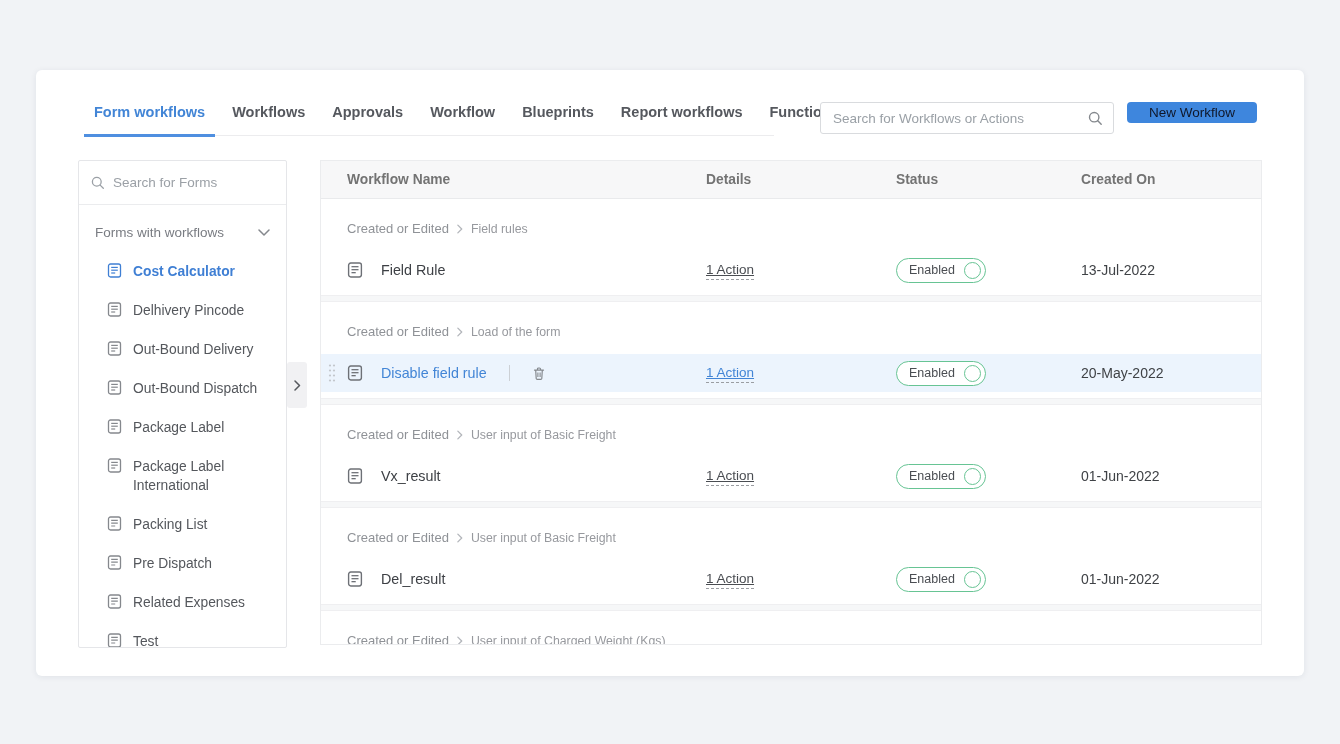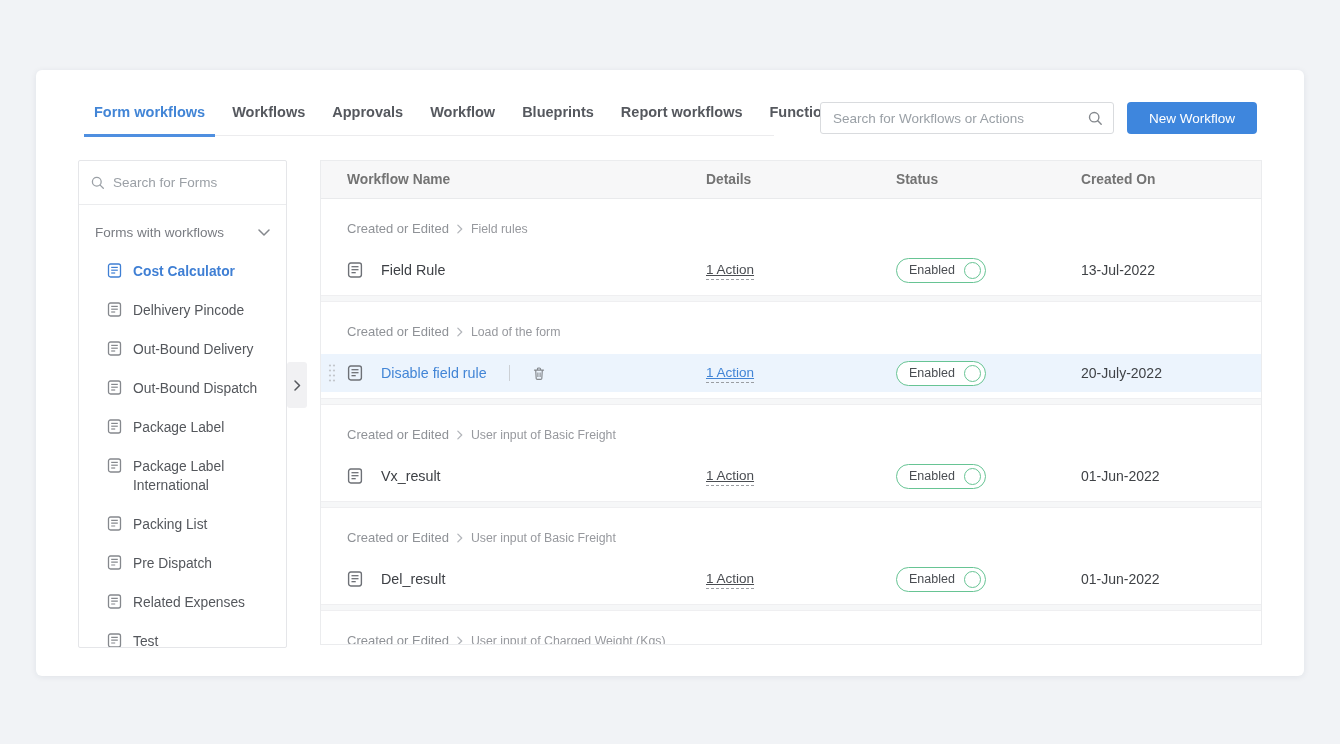--- a/index.html
+++ b/index.html
@@ -15,22 +15,22 @@
   .tab.active { color:#4285d6; border-bottom:3px solid #4f8fe0; margin-bottom:-2px; }
 
   
   .wf-search { position:absolute; left:784px; top:32px; width:294px; height:32px;
                border:1px solid #d9dbde; border-radius:3px; background:#fff; display:flex; align-items:center; }
   .wf-search input { flex:1; border:none; outline:none; padding:0 6px 0 12px; font-size:13.5px;
                      color:#43464b; font-family:"Liberation Sans",sans-serif; background:transparent; }
   .wf-search input::placeholder { color:#9aa0a6; }
   .wf-search .mag { margin-right:10px; display:flex; }
 
-  .new-wf-btn { position:absolute; left:1091px; top:32px; width:130px; height:32px; background:#3e86dd;
-                color:#ffffff; font-size:13.5px; border:none; border-radius:4px; cursor:pointer;
+  .new-wf-btn { position:absolute; left:1091px; top:32px; width:130px; height:21px; background:#3e86dd;
+                color:#0f172a; font-size:13.5px; border:none; border-radius:4px; cursor:pointer;
                 display:flex; align-items:center; justify-content:center; font-family:"Liberation Sans",sans-serif; }
 
   
   .sidebar { position:absolute; left:42px; top:90px; width:209px; height:488px;
              border:1px solid #e5e6e9; border-radius:2px; overflow:hidden; background:#fff; }
   .form-search { height:44px; border-bottom:1px solid #ebecee; display:flex; align-items:center; padding:0 12px; gap:8px; }
   .form-search input { flex:1; border:none; outline:none; font-size:13.5px; color:#43464b;
                        font-family:"Liberation Sans",sans-serif; }
   .form-search input::placeholder { color:#9ba0a6; }
   .forms-filter { display:flex; align-items:center; justify-content:space-between;
@@ -288,21 +288,21 @@
               </svg>
           </span>
         </div>
         <div><span class="act-link">1 Action</span></div>
         <div>
           <span class="pill">
             <span class="txt">Enabled</span>
             <span class="knob"></span>
           </span>
         </div>
-        <div class="created">20-July-2022</div>
+        <div class="created">20-May-2022</div>
       </div>
     </div>
     <div class="gsep"></div>
 
     <div class="group">
       <div class="crumb">
         <span class="pre">Created or Edited</span>
         <svg width="6" height="10" viewBox="0 0 7 11" style="color:#b3b6bb">
             <use href="#ic-chevron-right"></use>
           </svg>

